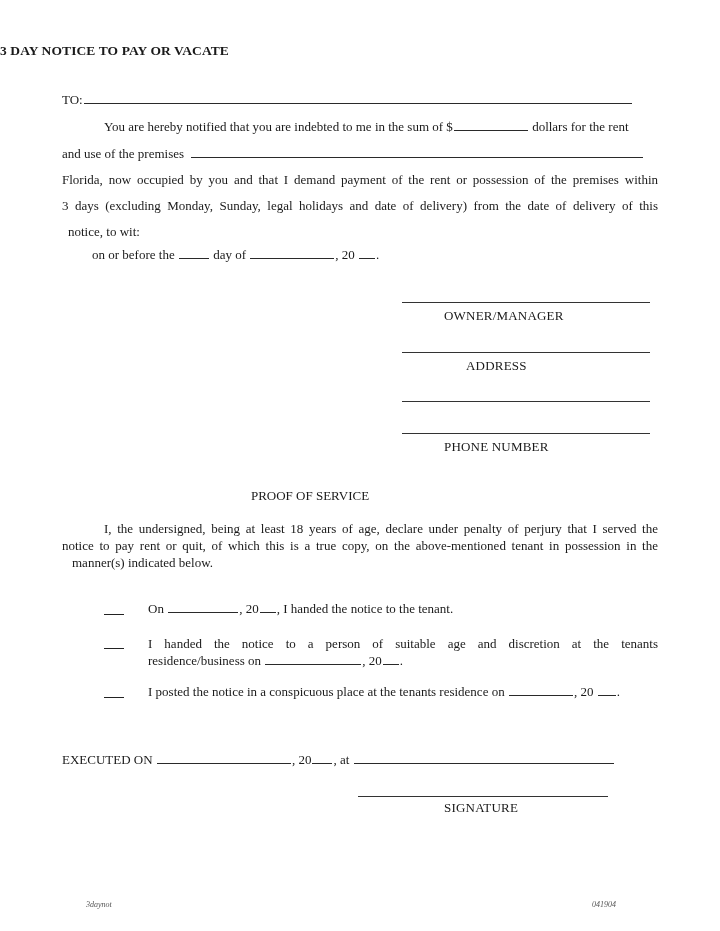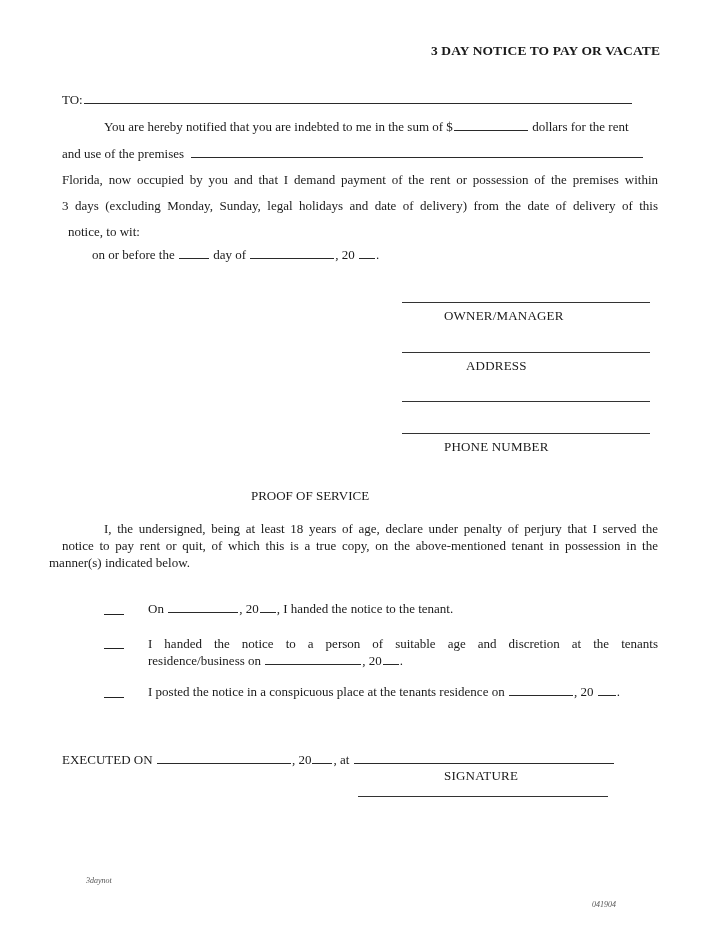--- a/index.html
+++ b/index.html
@@ -12,21 +12,21 @@
       height: 931px;
       position: relative;
       overflow: hidden;
       font-family: "Liberation Serif", "DejaVu Serif", serif;
       color: #1a1a1a;
       font-size: 13px;
     }
     .abs { position: absolute; white-space: nowrap; }
     .title {
       left: 0; width: 660px; top: 43px;
-      text-align: right;
+      text-align: left;
       font-weight: bold;
       font-size: 13.5px;
       letter-spacing: 0.1px;
     }
     .blank {
       display: inline-block;
       border-bottom: 1px solid #2a2a2a;
       height: 1px;
       vertical-align: baseline;
       margin: 0 1px;
@@ -100,21 +100,21 @@
 
 <div class="line" style="left:402px; top:401px; width:248px;"></div>
 
 <div class="line" style="left:402px; top:433px; width:248px;"></div>
 <div class="caption" style="left:444px; top:439px;">PHONE NUMBER</div>
 
 <div class="abs" style="left:0; width:620px; top:488px; text-align:center;">PROOF OF SERVICE</div>
 
 <div class="justify-row" style="top:521px; left:104px; width:554px;">I, the undersigned, being at least 18 years of age, declare under penalty of perjury that I served the</div>
 <div class="justify-row" style="top:538px;">notice to pay rent or quit, of which this is a true copy, on the above-mentioned tenant in possession in the</div>
-<div class="abs" style="left:49px; top:555px;text-align:center;">manner(s) indicated below.</div>
+<div class="abs" style="left:72px; top:555px;text-align:center;">manner(s) indicated below.</div>
 
 <div class="check" style="top:614px;"></div>
 <div class="abs" style="left:148px; top:601px;">
   <span>On</span>
   <span class="blank" style="width:70px;"></span><span>, 20</span><span class="blank" style="width:16px;"></span><span>, I handed the notice to the tenant.</span>
 </div>
 
 <div class="check" style="top:648px;"></div>
 <div class="justify-row" style="left:148px; width:510px; top:636px;">I handed the notice to a person of suitable age and discretion at the tenants</div>
 <div class="abs" style="left:148px; top:653px;">
@@ -129,16 +129,16 @@
   <span class="blank" style="width:18px;"></span><span>.</span>
 </div>
 
 <div class="abs" style="left:62px; top:752px;">
   <span>EXECUTED ON</span>
   <span class="blank" style="width:134px;"></span><span>, 20</span><span class="blank" style="width:20px;"></span><span>, at</span>
   <span class="blank" style="width:260px;"></span>
 </div>
 
 <div class="line" style="left:358px; top:796px; width:250px;"></div>
-<div class="caption" style="left:444px; top:768px;">SIGNATURE</div>
+<div class="caption" style="left:444px; top:800px;">SIGNATURE</div>
 
-<div class="abs footer" style="left:86px; top:876px;">3daynot</div>
+<div class="abs footer" style="left:86px; top:900px;">3daynot</div>
 <div class="abs footer" style="left:592px; top:900px;">041904</div>
 
 </body></html>

